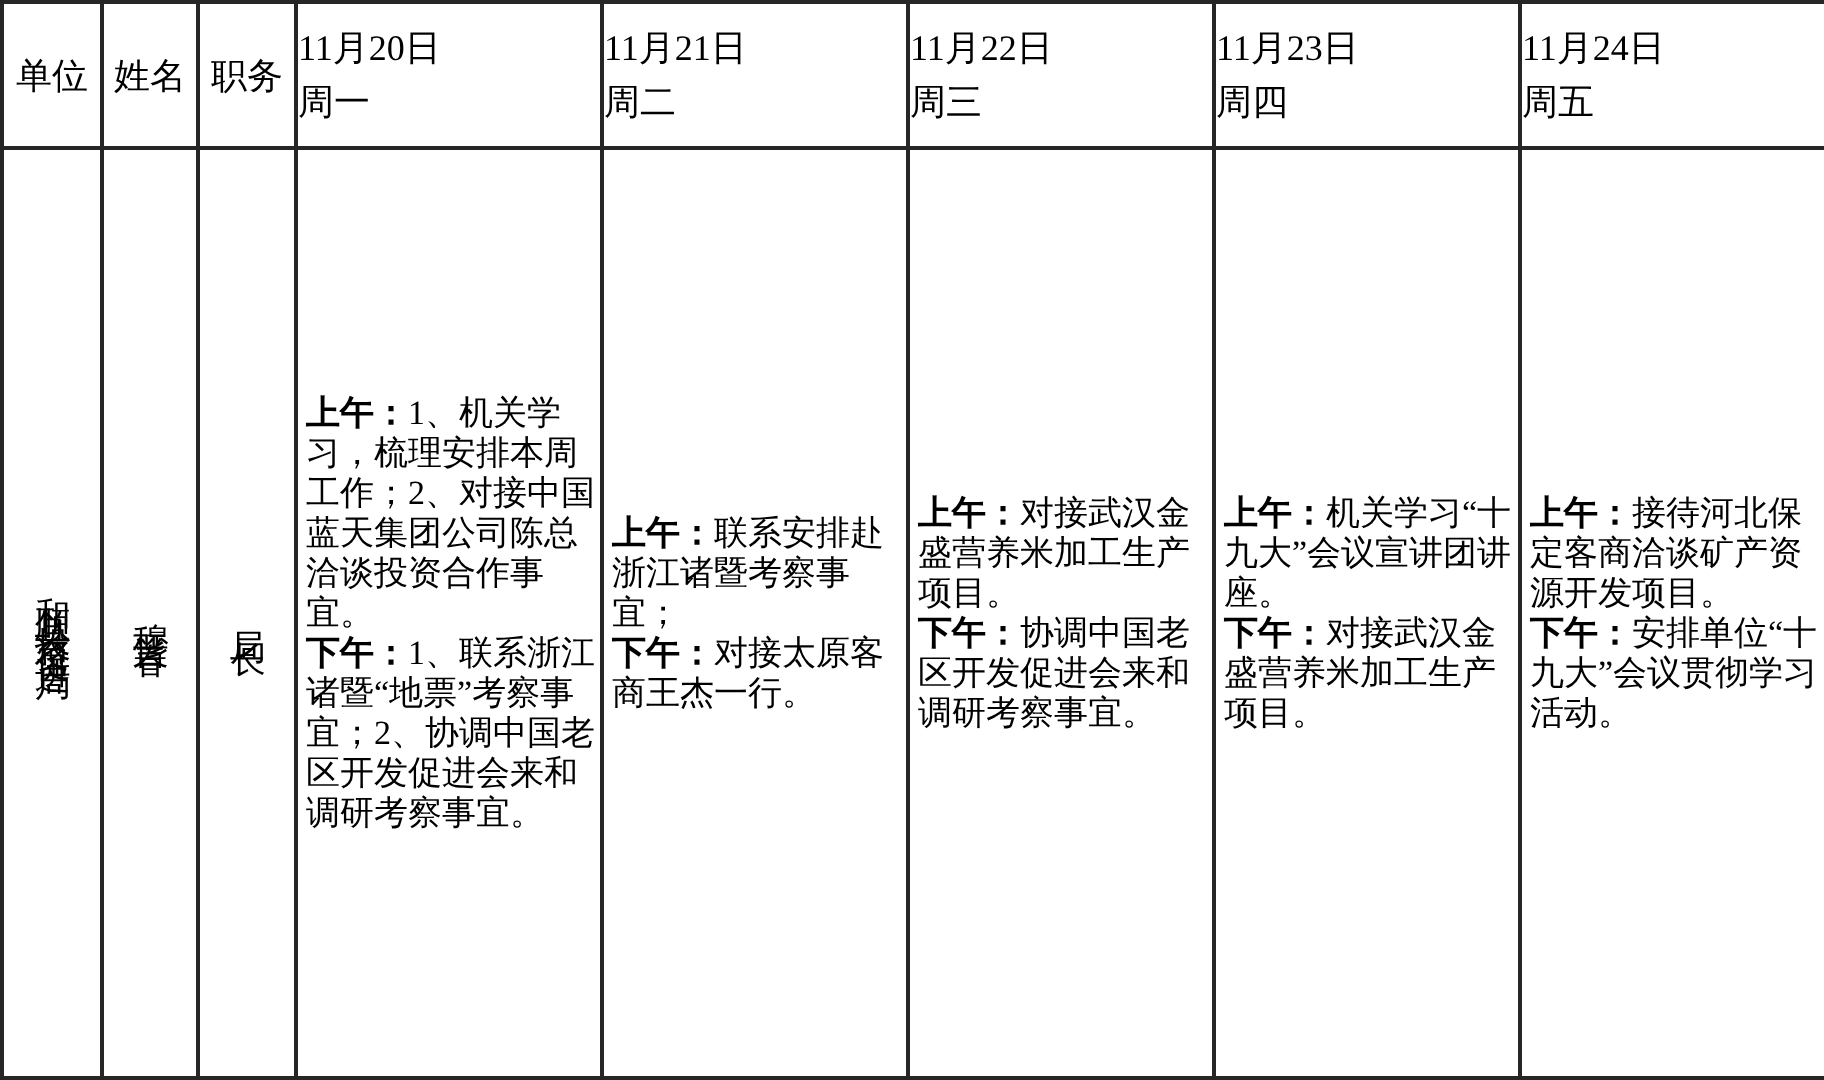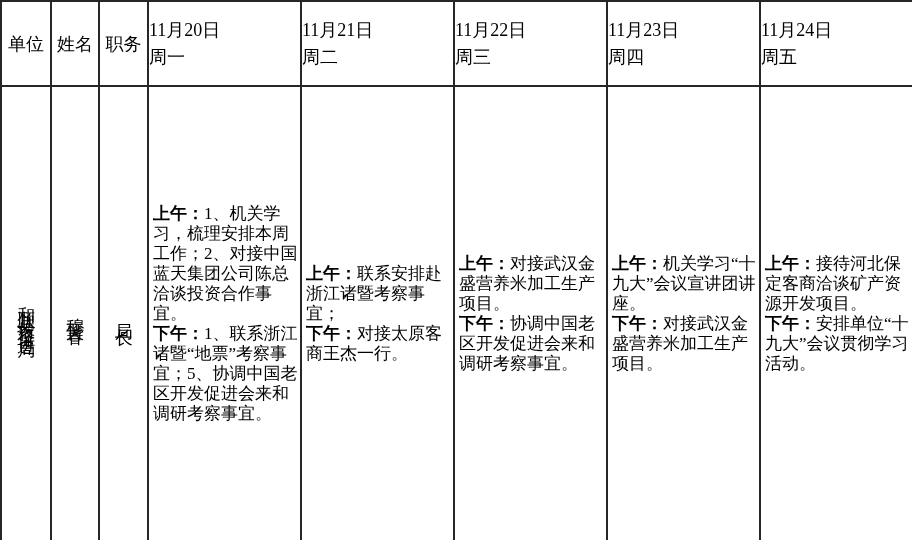--- a/index.html
+++ b/index.html
@@ -14,21 +14,21 @@
     width: 912px; height: 540px;
     border-collapse: collapse;
     table-layout: fixed;
     background: #ffffff;
   }
   table.schedule th, table.schedule td {
     border: 2px solid #262626;
     background: #ffffff;
   }
   
-  tr.header-row { height: 85px; }
+  tr.header-row { height: 73px; }
   th.hcell {
     font-weight: normal;
     font-size: 18px;
     text-align: center;
     vertical-align: middle;
     line-height: 24px;
   }
   th.hcell .date-line, th.hcell .weekday-line {
     display: block;
     text-align: left;
@@ -107,21 +107,21 @@
       </td>
       <td class="vcell">
         <span class="vtext">穆晋春</span>
       </td>
       <td class="vcell">
         <span class="vtext">局长</span>
       </td>
 
       <td class="day-cell">
         <p><b class="period-label">上午：</b><span>1、机关学习，梳理安排本周工作；2、对接中国蓝天集团公司陈总洽谈投资合作事宜。</span></p>
-        <p><b class="period-label">下午：</b><span>1、联系浙江诸暨“地票”考察事宜；5、协调中国老区开发促进会来和调研考察事宜。</span></p>
+        <p><b class="period-label">下午：</b><span>1、联系浙江诸暨“地票”考察事宜；2、协调中国老区开发促进会来和调研考察事宜。</span></p>
       </td>
 
       <td class="day-cell">
         <p><b class="period-label">上午：</b><span>联系安排赴浙江诸暨考察事宜；</span></p>
         <p><b class="period-label">下午：</b><span>对接太原客商王杰一行。</span></p>
       </td>
 
       <td class="day-cell">
         <p><b class="period-label">上午：</b><span>对接武汉金盛营养米加工生产项目。</span></p>
         <p><b class="period-label">下午：</b><span>协调中国老区开发促进会来和调研考察事宜。</span></p>

